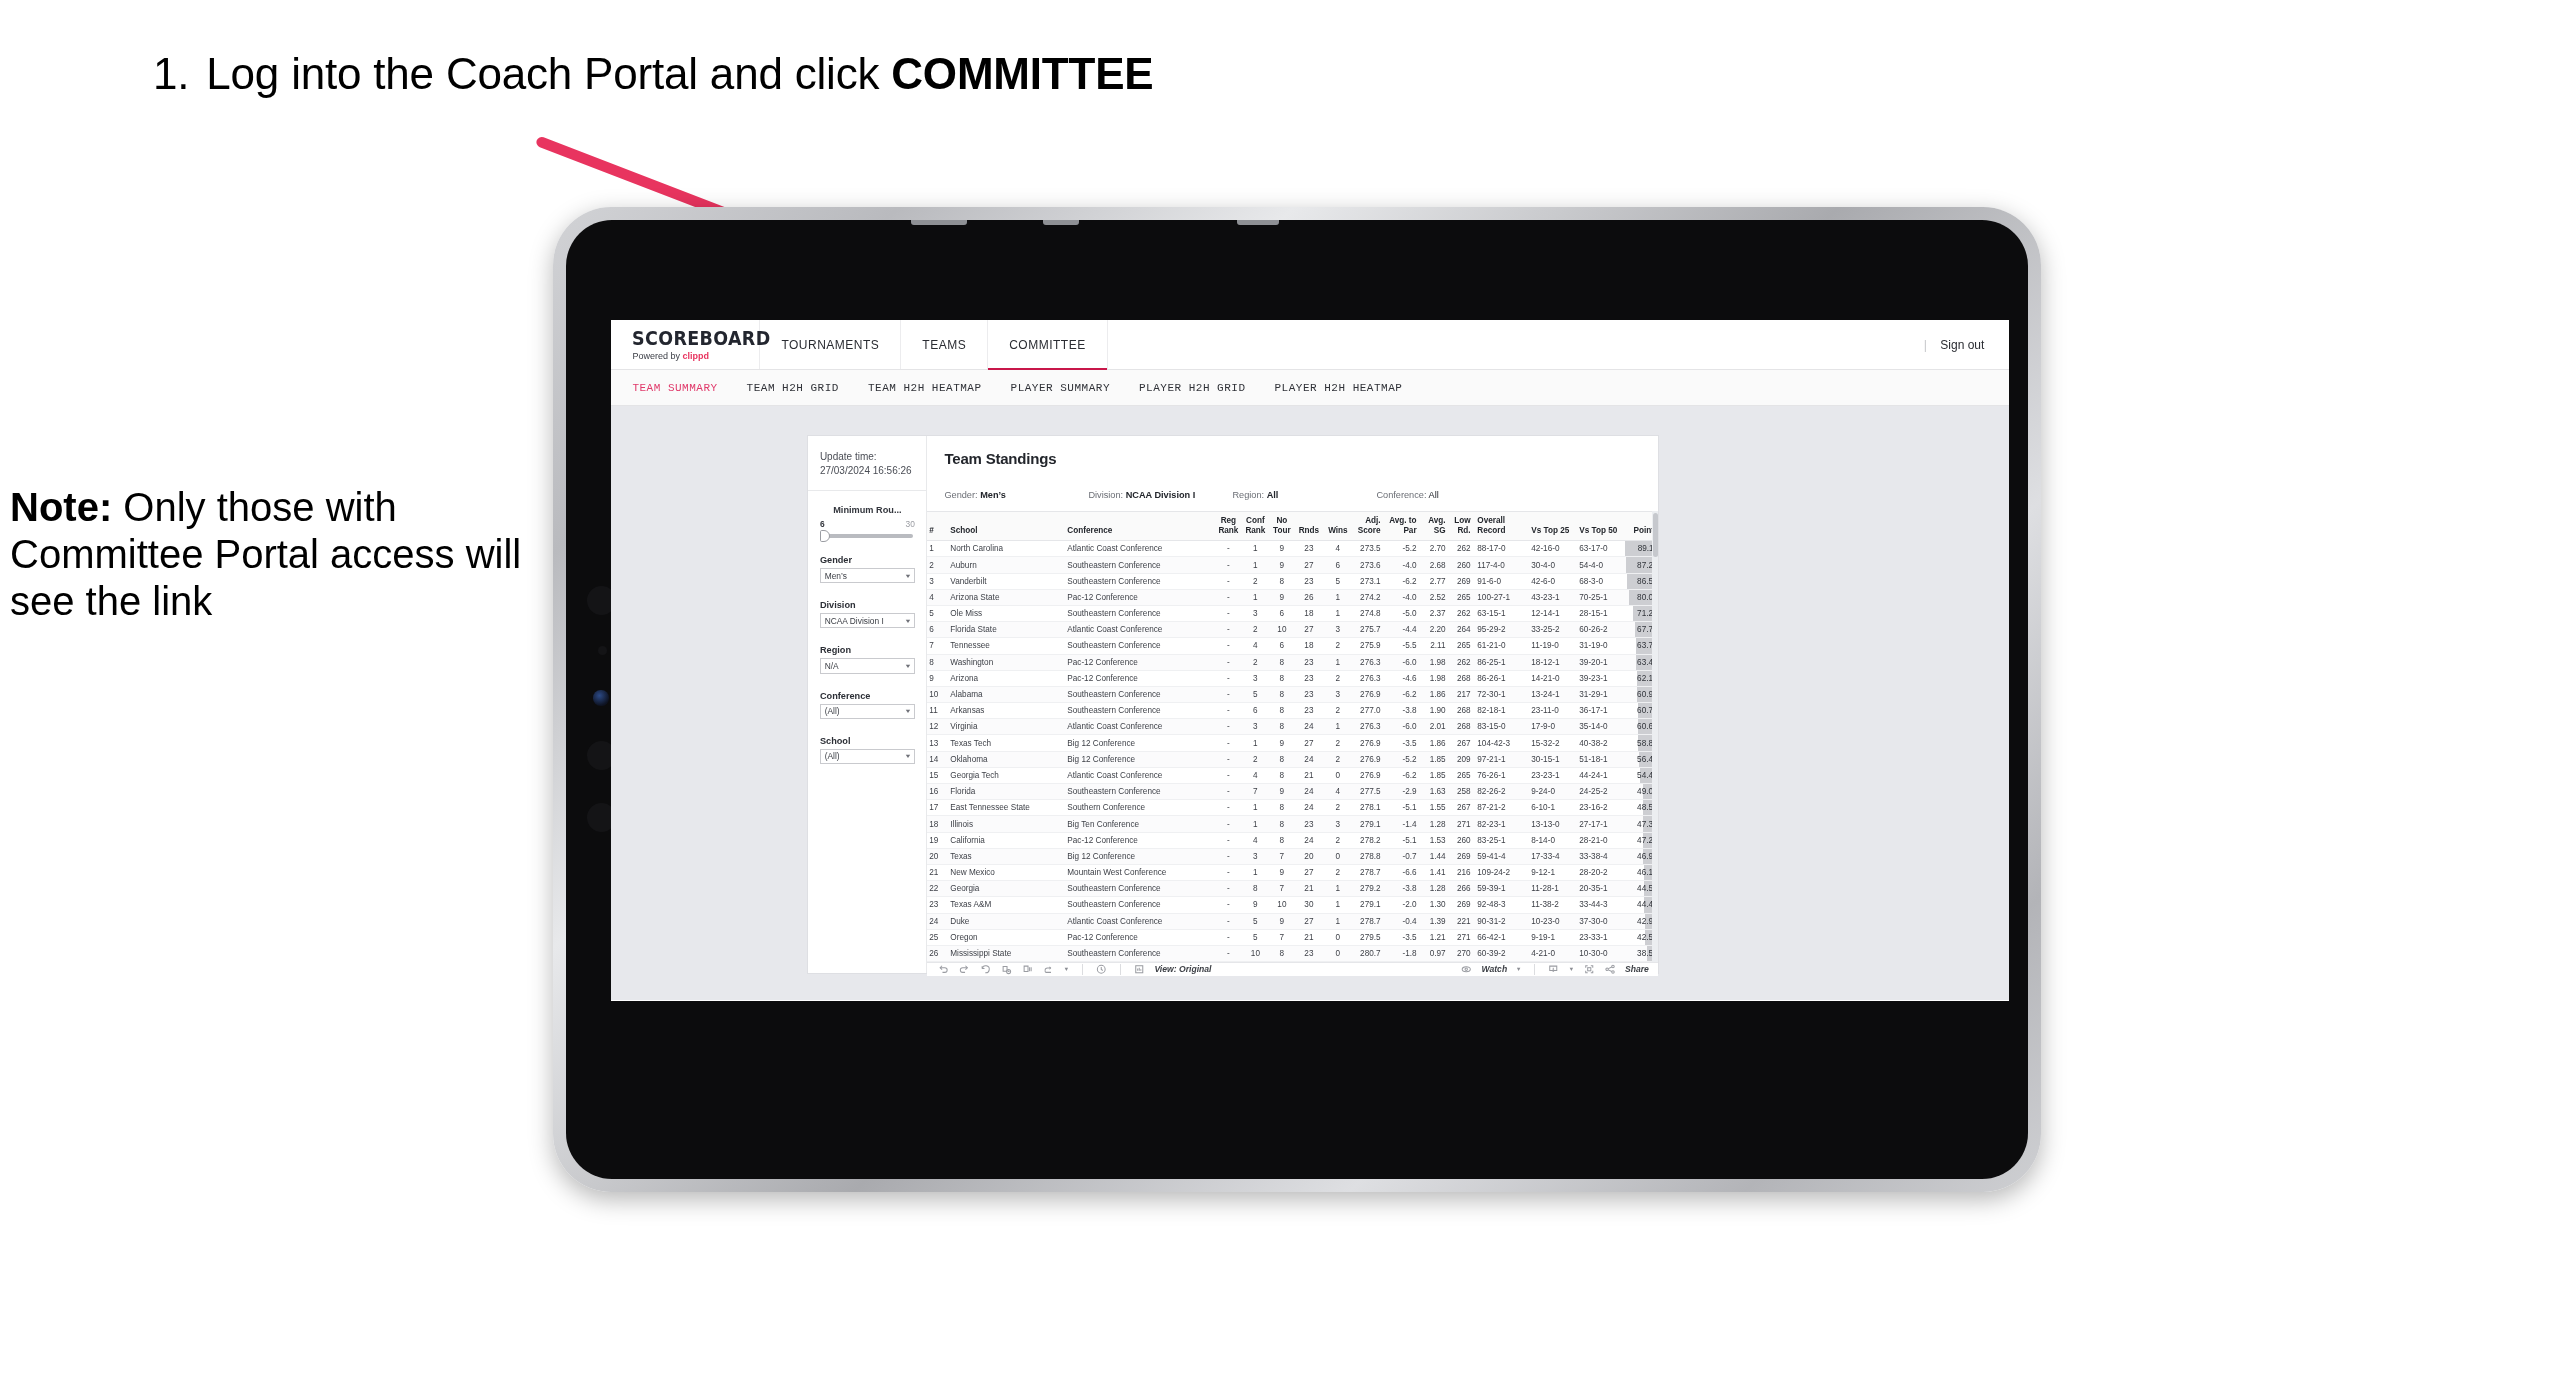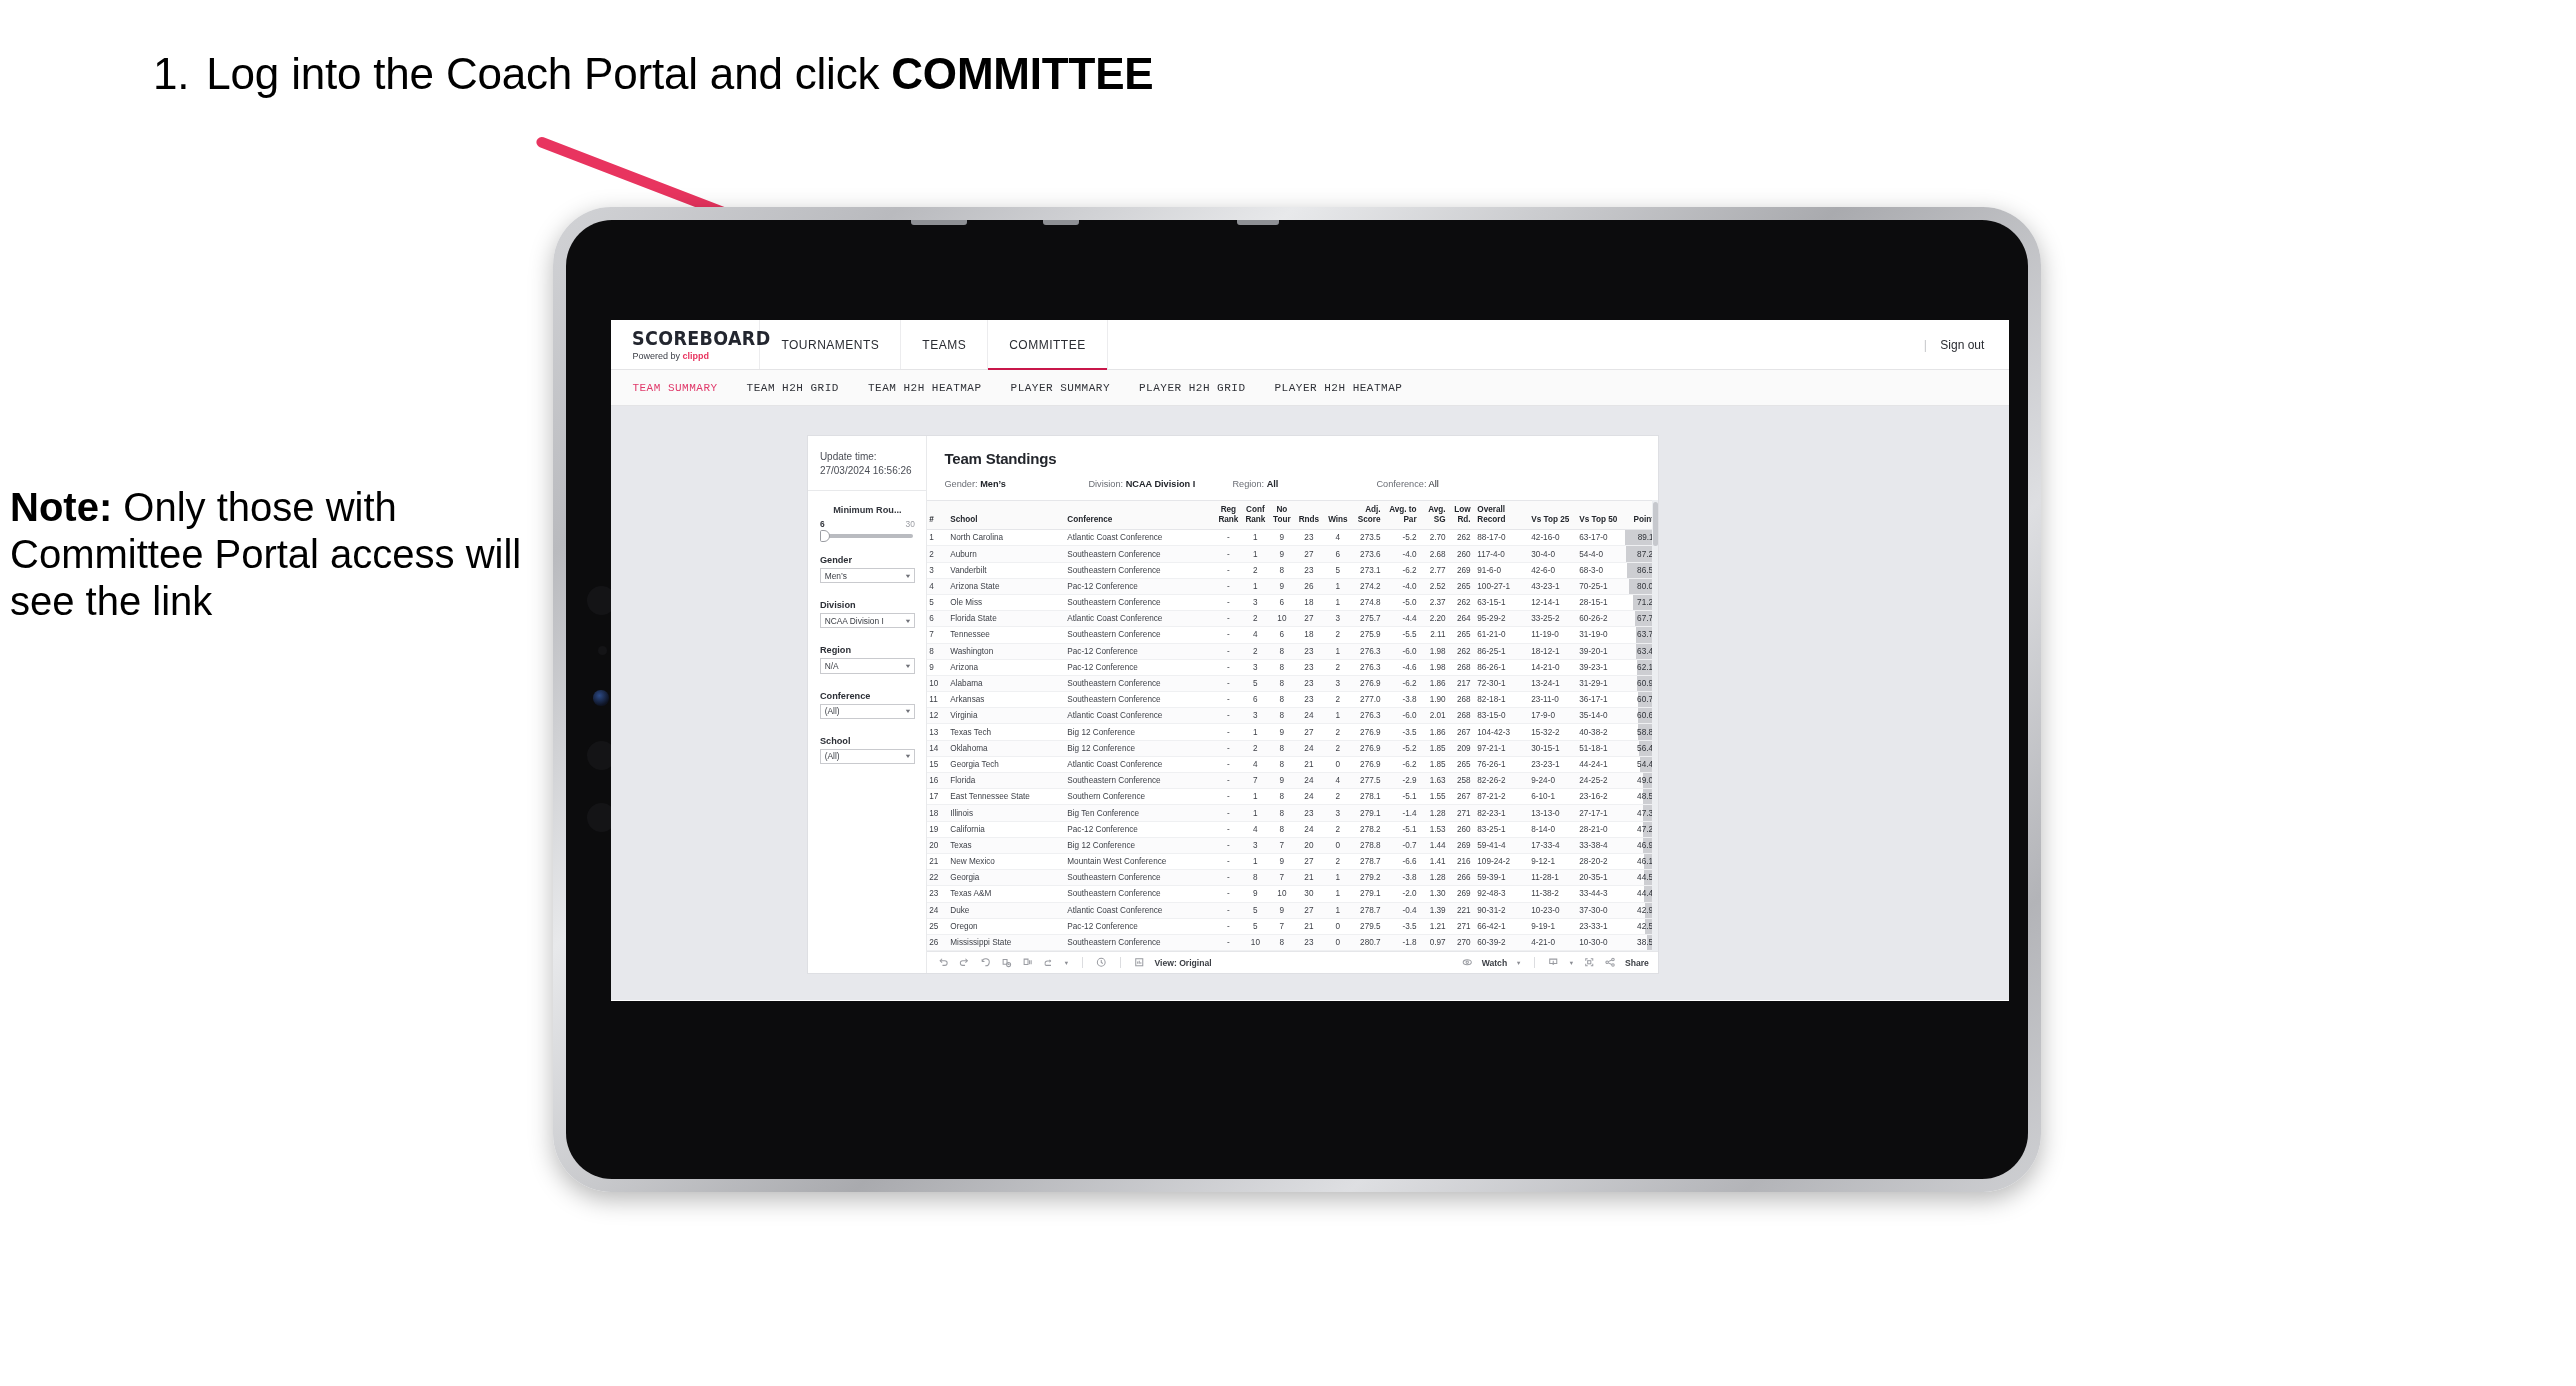--- a/index.html
+++ b/index.html
@@ -127,21 +127,21 @@
     height: 15.3px; border: 1px solid #c9cace; background: #fff;
     display: flex; align-items: center; justify-content: space-between;
     padding: 0 2.9px 0 3.8px; font-size: 8.4px; color: #3a3d44; cursor: pointer;
   }
   .caret { font-size: 5.8px; color: #6f7178; transform: scaleX(1.3); }
 
   
   .viz { flex: 1; display: flex; flex-direction: column; min-width: 0; }
   .viz-head { padding: 13.4px 0 0 17px; }
   .viz-title { font-size: 15px; font-weight: 700; color: #23262c; letter-spacing: -0.2px; }
-  .viz-filters { display: flex; margin-top: 12px; font-size: 9.2px; color: #6b6e75; }
+  .viz-filters { display: flex; margin-top: 23px; font-size: 9.2px; color: #6b6e75; }
   .viz-filters > div { width: 144px; }
   .viz-filters b { color: #23262c; font-weight: 700; }
   .viz-filters .thin { color: #23262c; font-weight: 400; }
 
   
   .tbl-wrap { flex: 1; margin-top: 11.5px; position: relative; display: flex; }
   .tbl-scroll { flex: 1; overflow: hidden; }
   table { border-collapse: collapse; width: 100%; table-layout: fixed; }
   thead th {
     font-size: 8.2px; font-weight: 700; color: #23262c; text-align: left;
@@ -165,21 +165,21 @@
   .vscroll { width: 6.7px; background: #eceef1; position: relative; flex: 0 0 6.7px; }
   .vscroll .thumb { position: absolute; left: 1px; top: 1.9px; width: 4.8px; height: 44px; background: #c6c8cd; border-radius: 2.9px; }
 
   
   .vizbar {
     height: 25px; border-top: 1px solid #e5e6e9; background: #fff;
     display: flex; align-items: center; padding: 0 9.6px; gap: 8.6px;
   }
   .ico { width: 12.5px; height: 12.5px; color: #9a9ca2; display: block; }
   .bsep { width: 1px; height: 11.5px; background: #dcdde0; margin: 0 3.8px; }
-  .bar-lbl { font-size: 8.6px; color: #3d4046; font-weight: 700; white-space: nowrap; }
+  .bar-lbl { font-size: 8.6px; color: #3d4046; font-weight: 700; white-space: nowrap; font-style: italic; }
   .spacer { flex: 1; }
   .minicaret { font-size: 5.8px; color: #8c8e94; }
 </style>
 </head>
 <body>
 
 <div class="slide-heading">
   <span class="num">1.</span><span>Log into the Coach Portal and click </span><b>COMMITTEE</b>
 </div>
 

